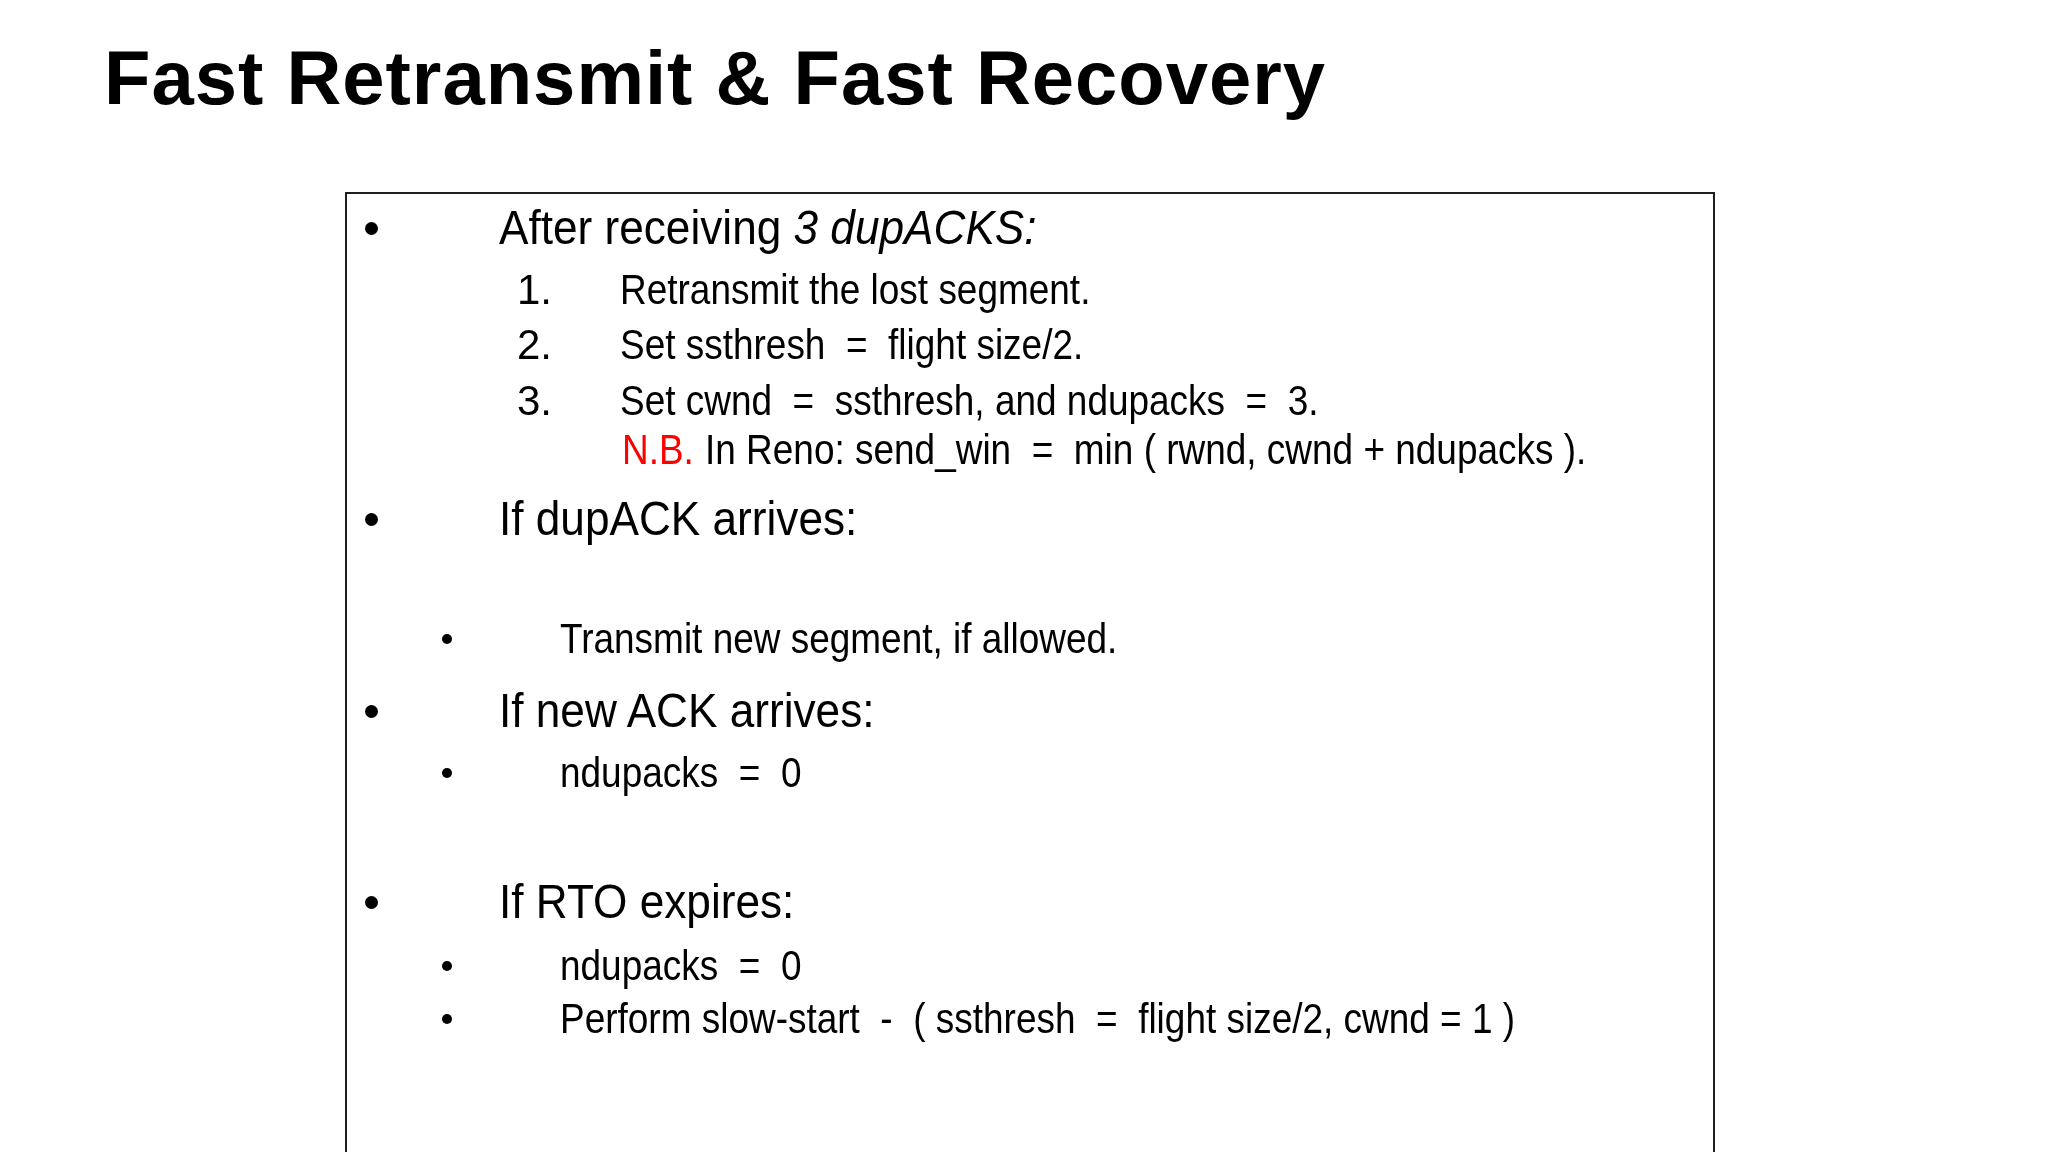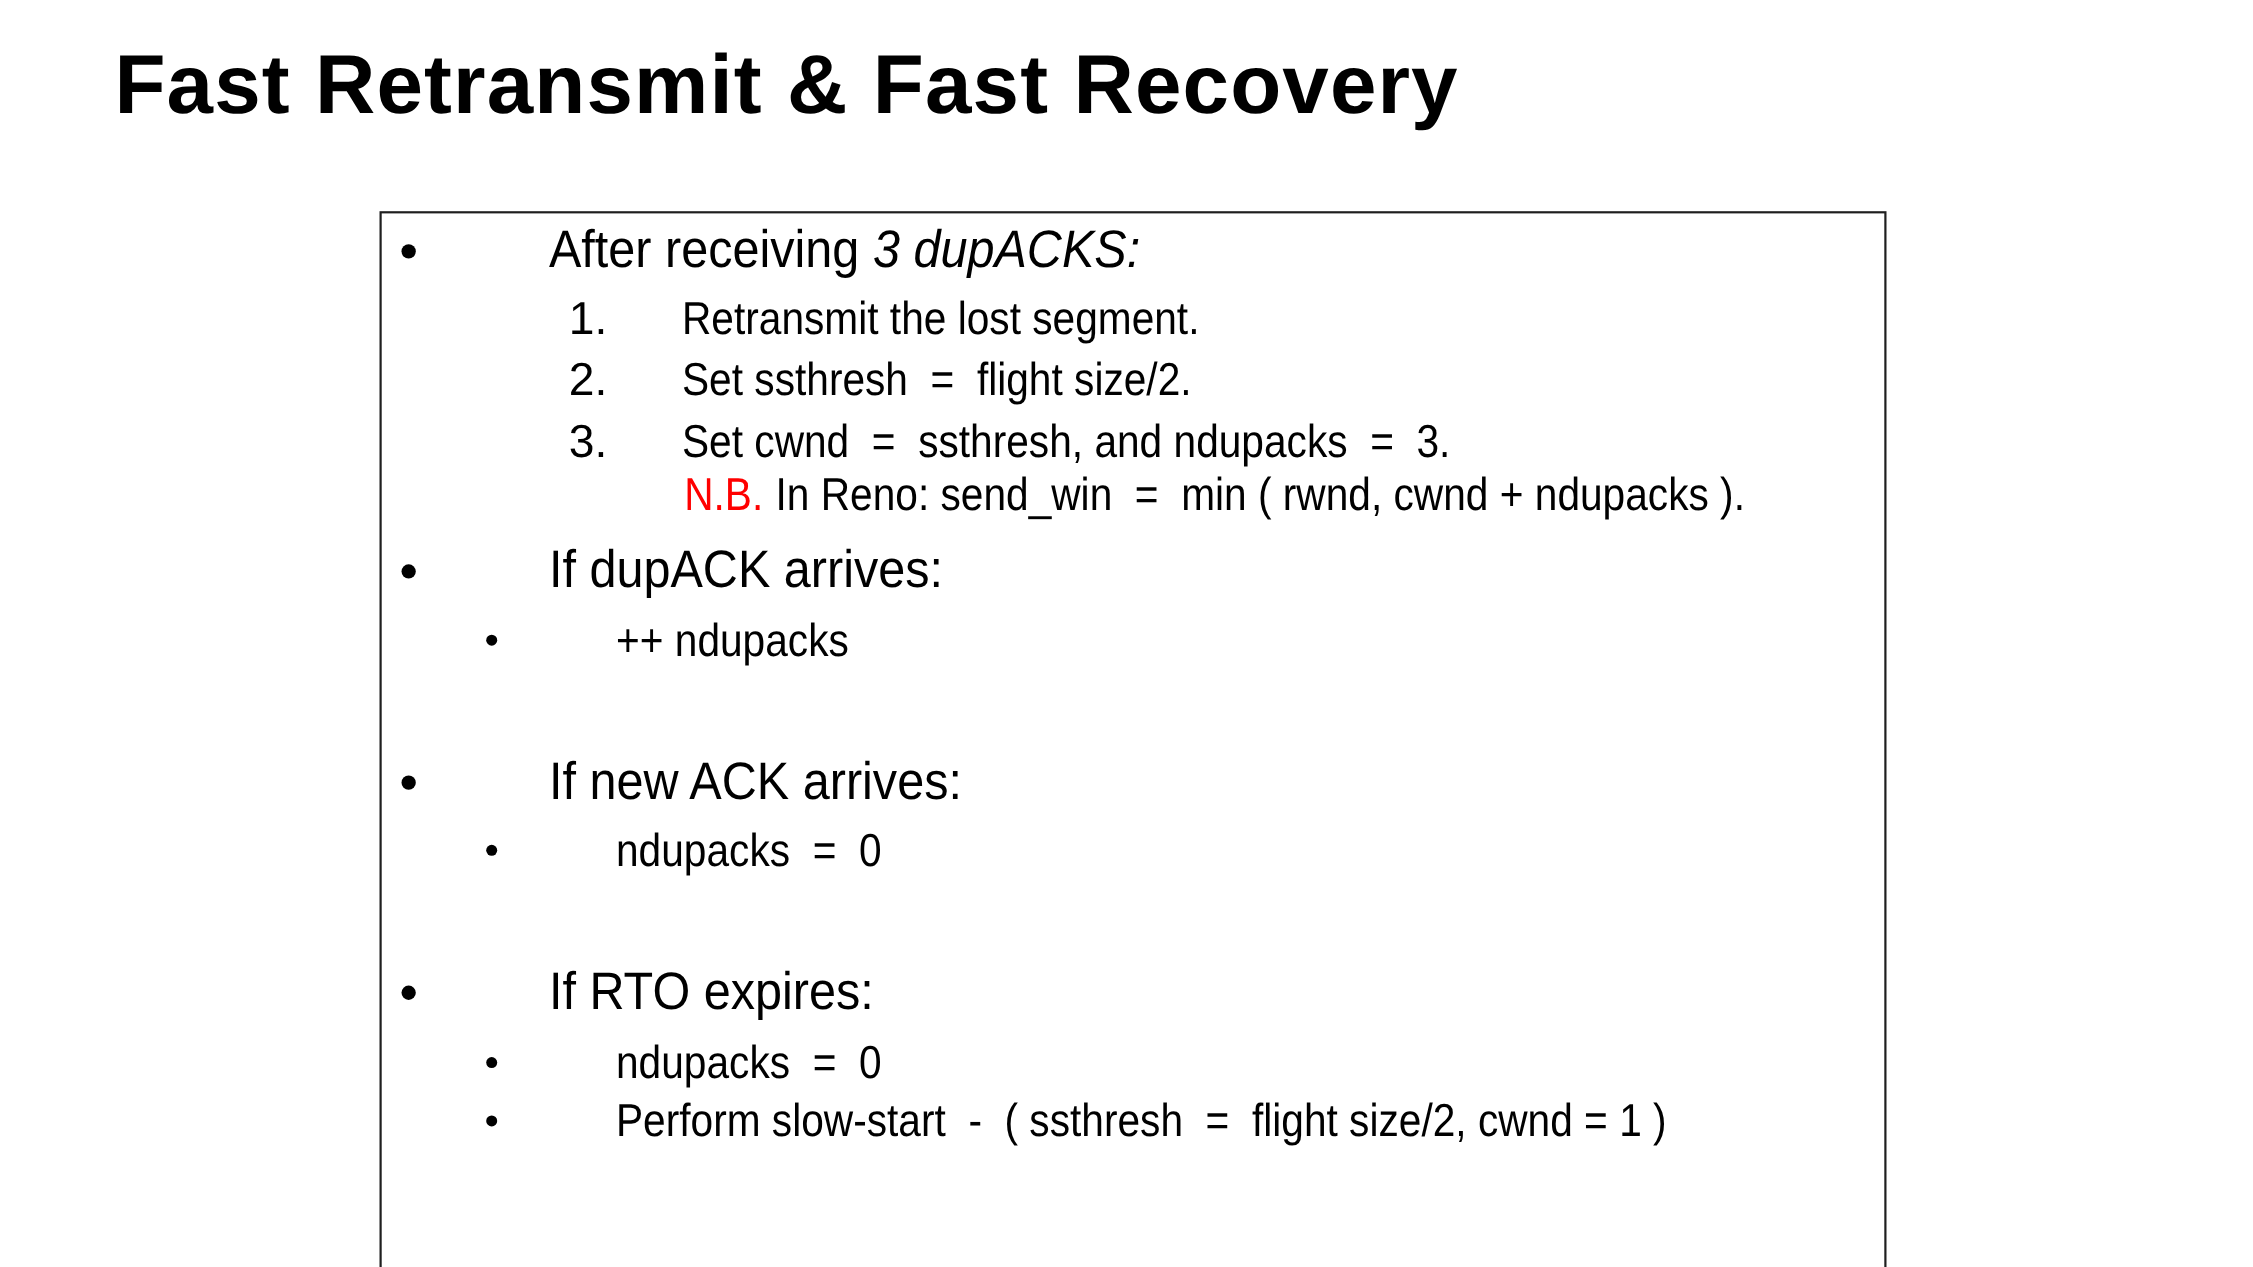--- a/index.html
+++ b/index.html
@@ -115,25 +115,25 @@
     <div class="line note" style="top:228px">
       <span class="notelabel">N.B.</span>
       <span class="txt">In Reno: send_win  =  min ( rwnd, cwnd + ndupacks ).</span>
     </div>
 
     <div class="line heading" style="top:297px">
       <span class="dot lv1"></span>
       <span class="txt">If dupACK arrives:</span>
     </div>
 
-    <div class="line sub" style="top:360px">
+
+    <div class="line sub" style="top:417px">
       <span class="dot lv2"></span>
-      <span class="txt">++ ndupacks</span>
+      <span class="txt">Transmit new segment, if allowed.</span>
     </div>
-
 
     <div class="line heading" style="top:489px">
       <span class="dot lv1"></span>
       <span class="txt">If new ACK arrives:</span>
     </div>
 
     <div class="line sub" style="top:551px">
       <span class="dot lv2"></span>
       <span class="txt">ndupacks  =  0</span>
     </div>

